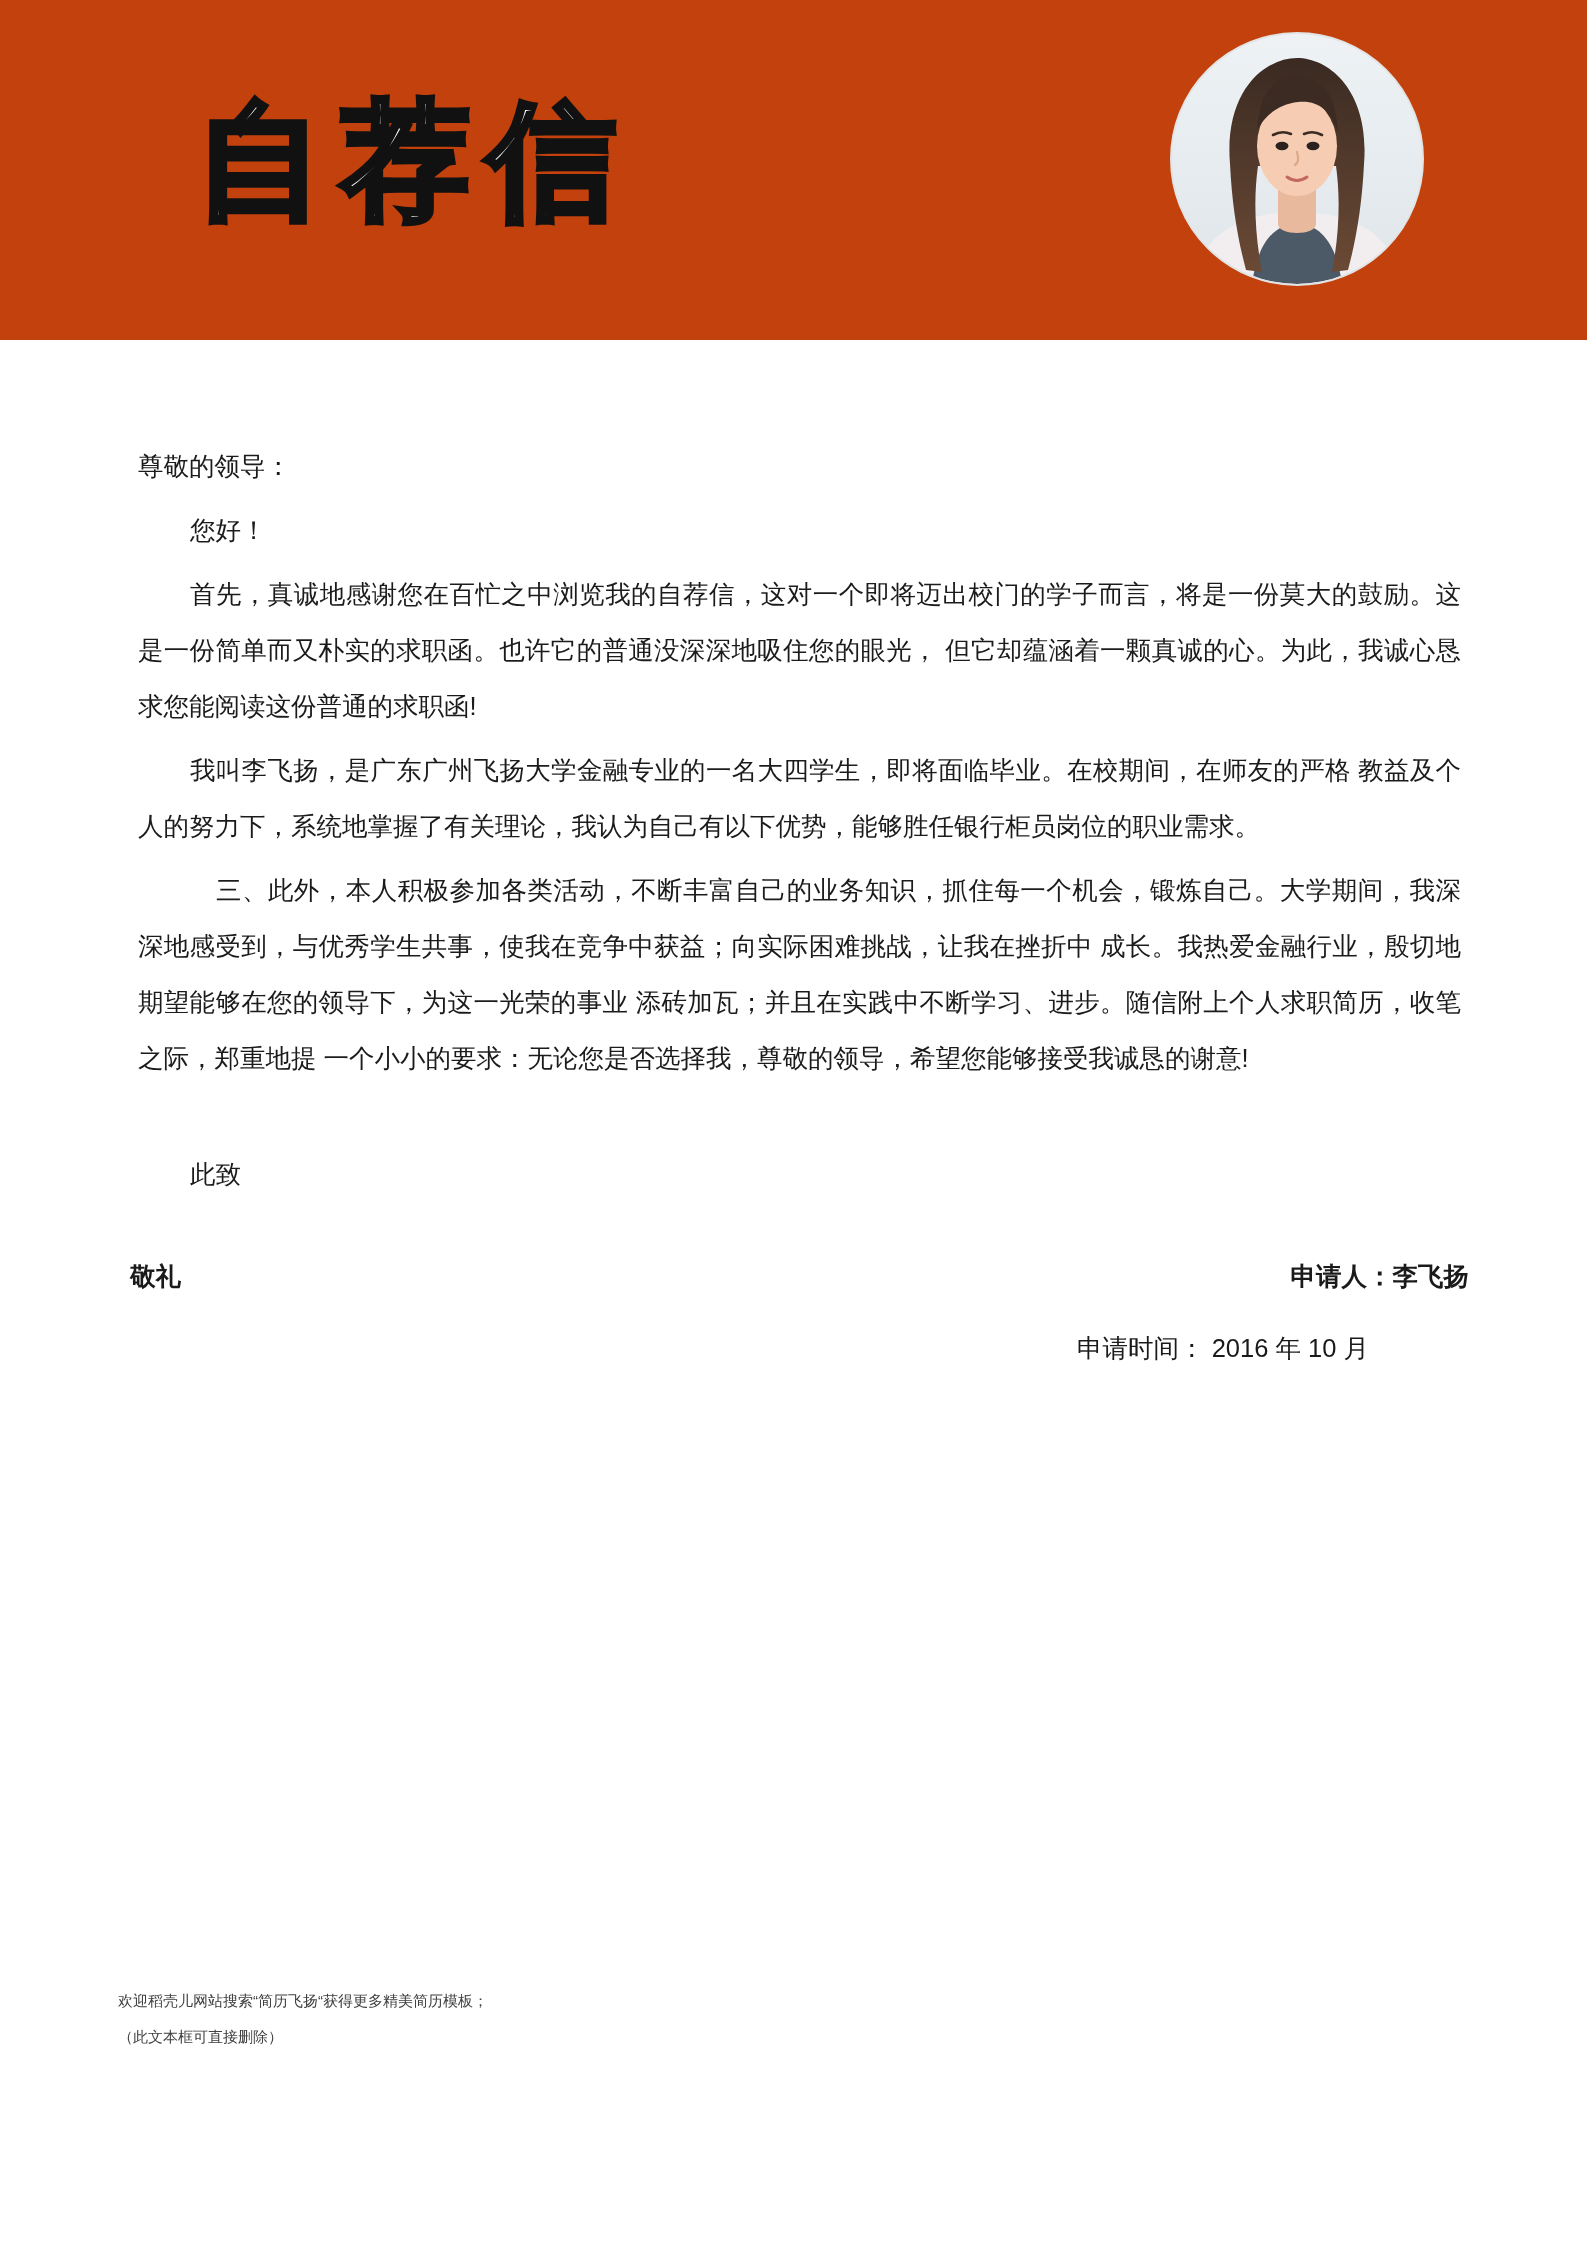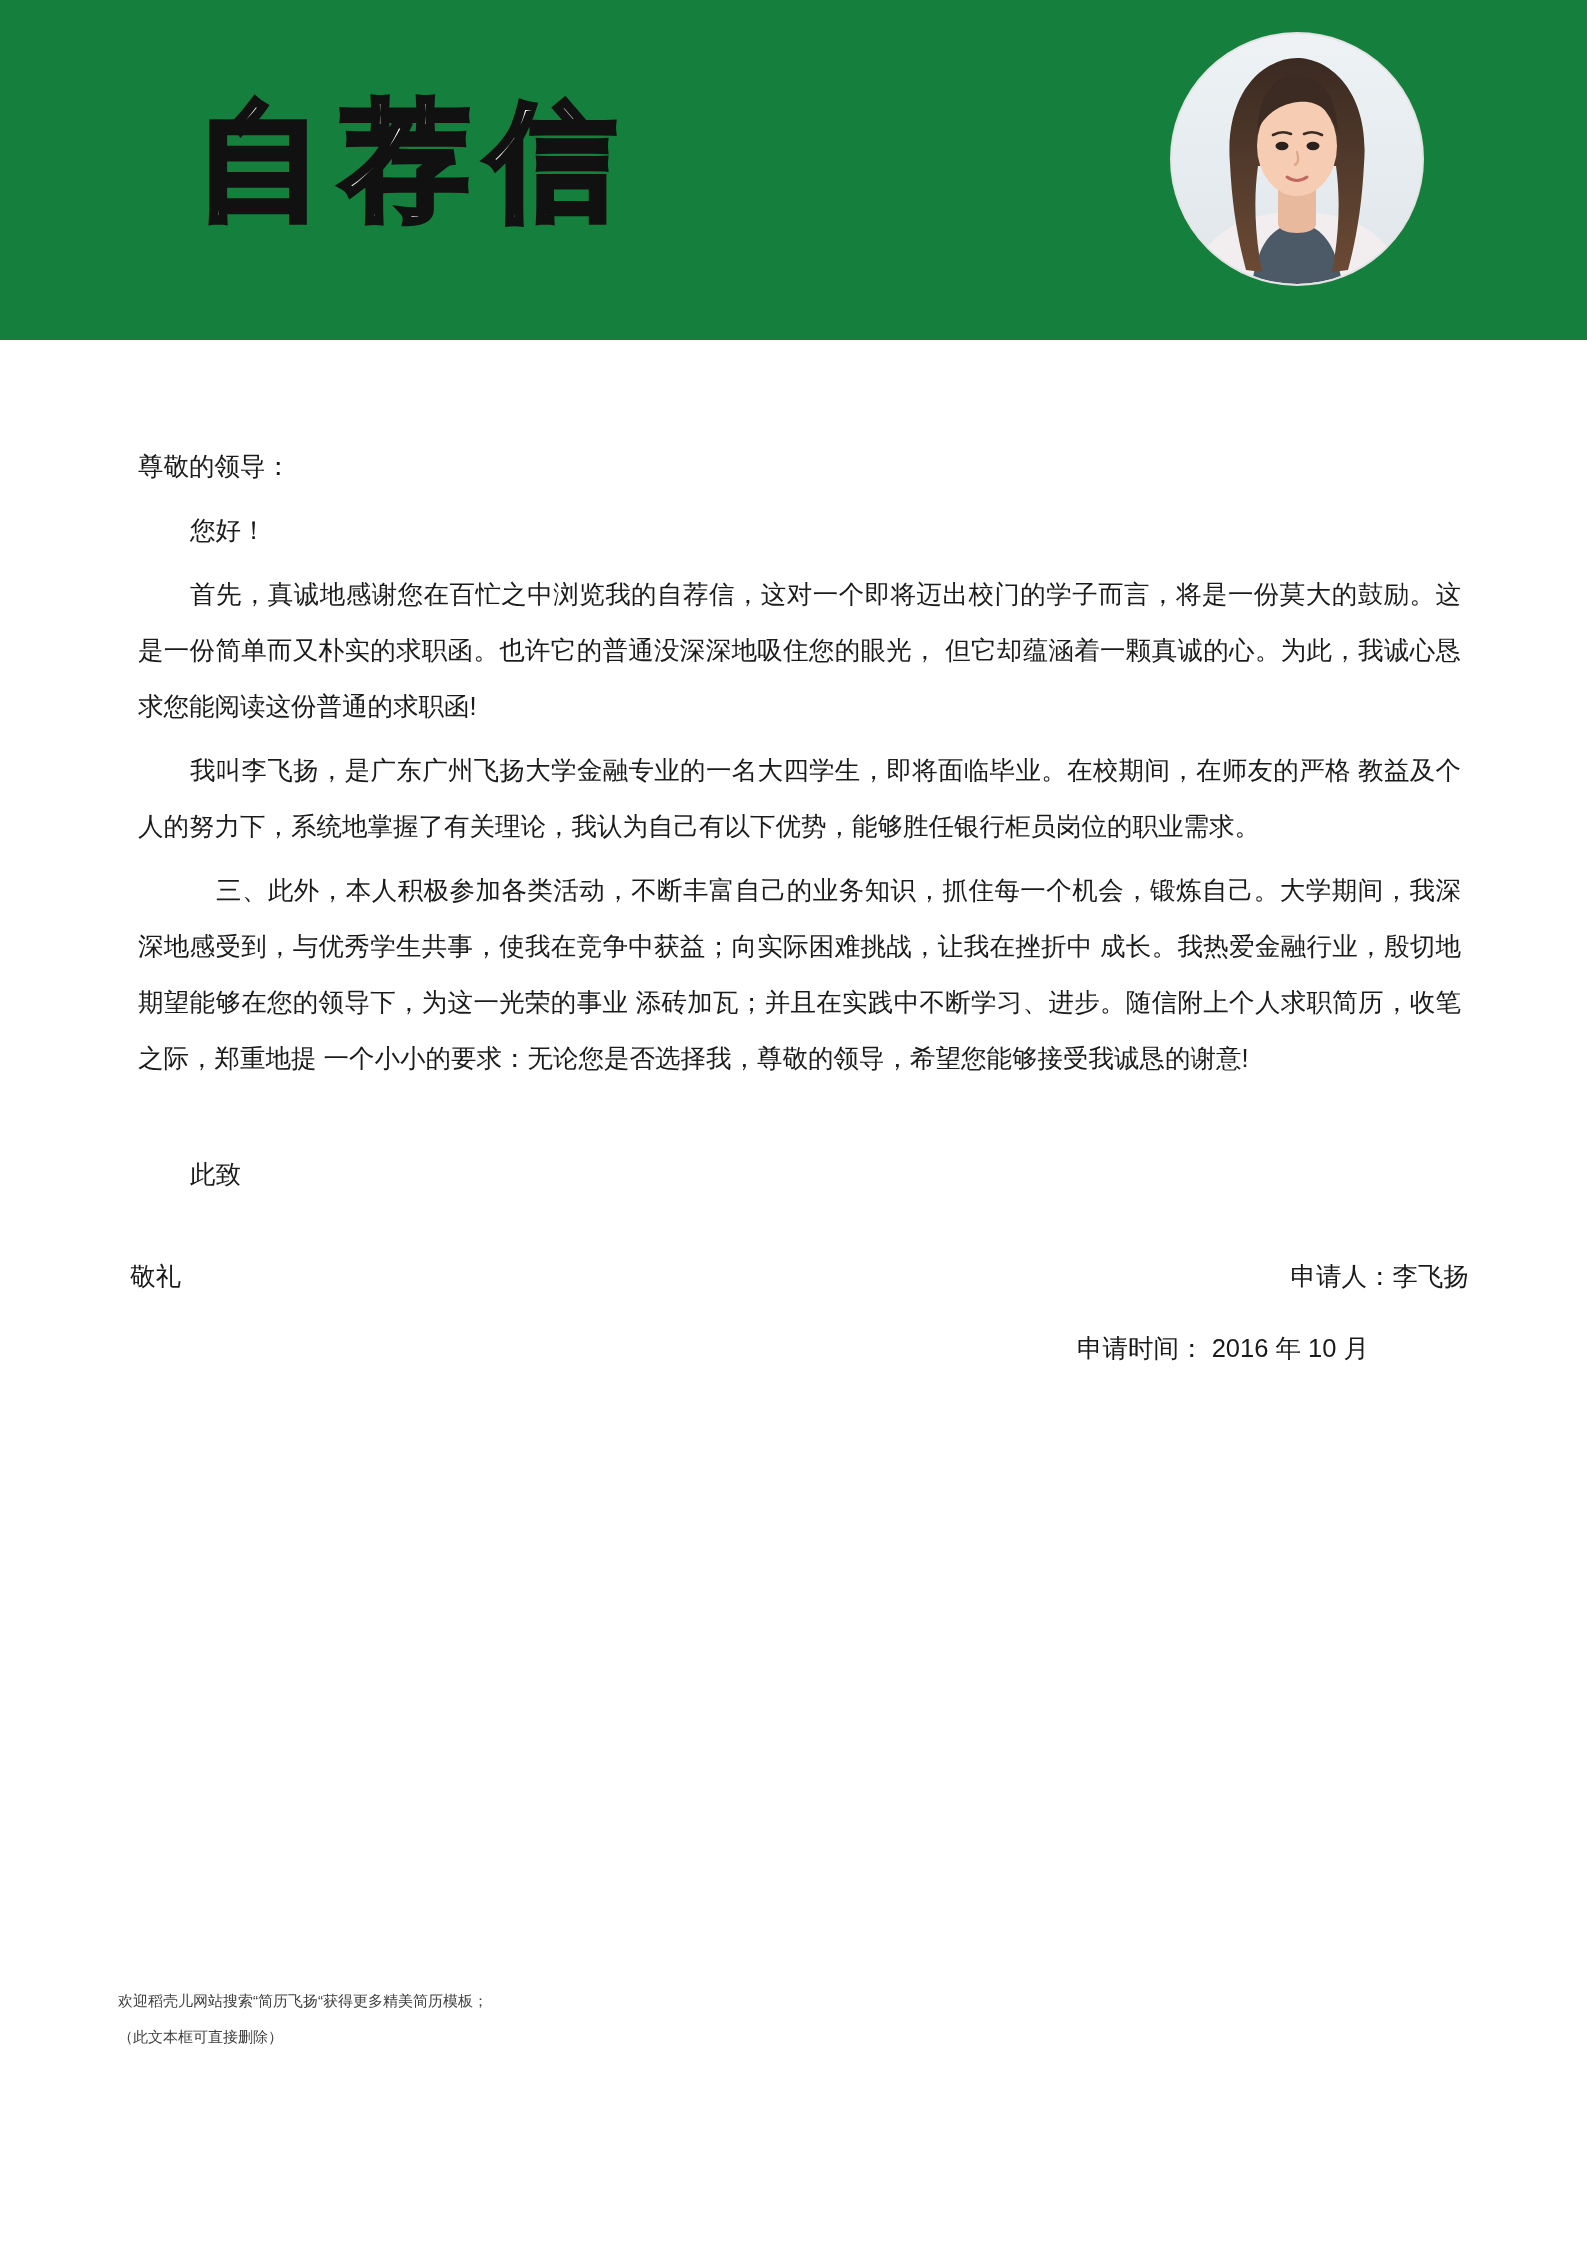--- a/index.html
+++ b/index.html
@@ -14,21 +14,21 @@
     color: #1a1a1a;
     position: relative;
     overflow: hidden;
   }
 
   
   .header {
     position: relative;
     width: 1587px;
     height: 340px;
-    background: #15803d;
+    background: #c2410c;
     box-sizing: border-box;
   }
   .header-title {
     position: absolute;
     left: 196px;
     top: 86px;
     font-size: 128px;
     line-height: 150px;
     font-weight: 700;
     letter-spacing: 18px;
@@ -78,20 +78,21 @@
     margin-top: 60px;
   }
   .closing-line1 {
     text-indent: 52px;
   }
   .closing-row {
     margin-top: 46px;
     display: flex;
     justify-content: space-between;
     align-items: flex-end;
+    font-weight: bold;
   }
   .sign-block {
     text-align: left;
   }
   .sign-line {
     font-size: 25.5px;
     line-height: 56px;
   }
   .date-row {
     margin-top: 16px;

